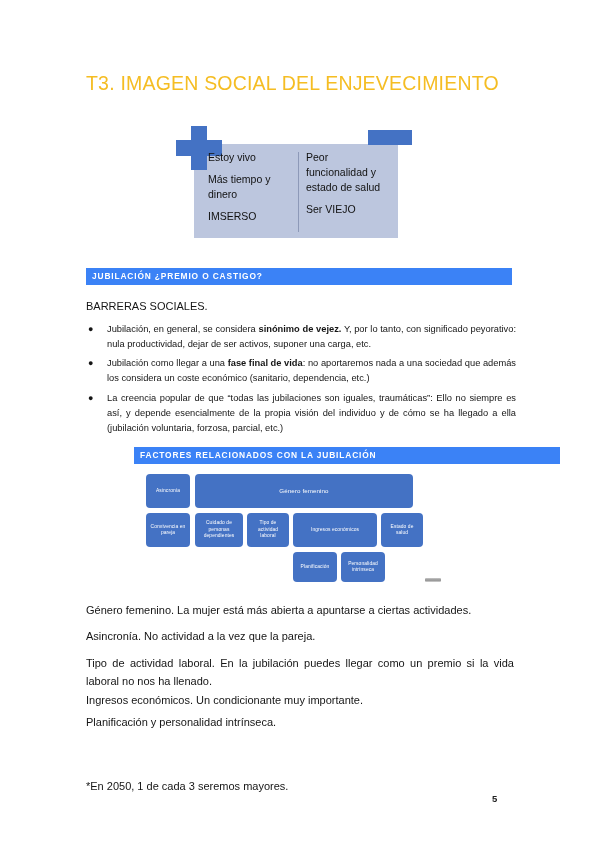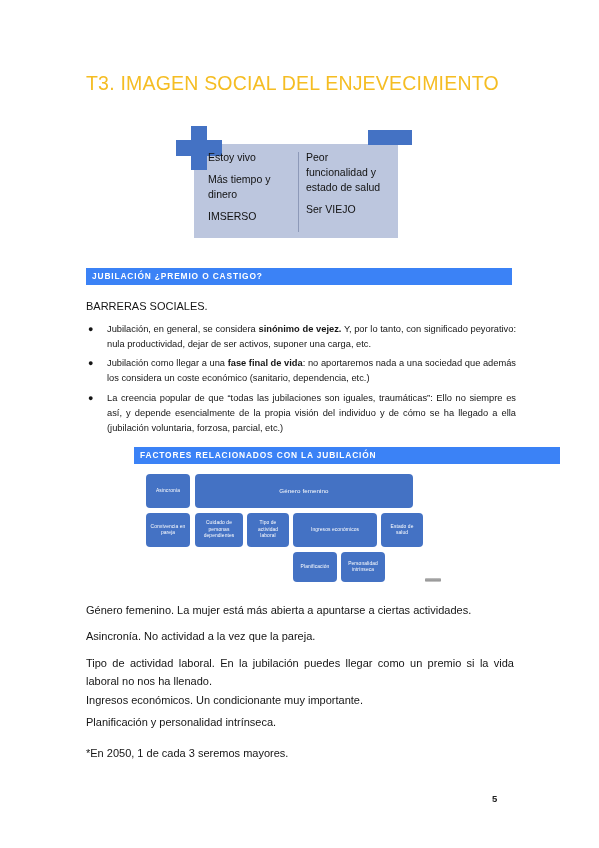--- a/index.html
+++ b/index.html
@@ -237,18 +237,18 @@
       <div class="blk" style="left: 147px; top: 78px; width: 44px; height: 30px;">Planificación</div>
       <div class="blk" style="left: 195px; top: 78px; width: 44px; height: 30px;">Personalidad intrínseca</div>
     </div>
 
   <div id="notes-host">
       <div class="para" style="top: 602px;"><b>Género femenino.</b><span> La mujer está más abierta a apuntarse a ciertas actividades.</span></div>
       <div class="para" style="top: 628px;"><b>Asincronía.</b><span> No actividad a la vez que la pareja.</span></div>
       <div class="para" style="top: 655px;"><b>Tipo de actividad laboral.</b><span> En la jubilación puedes llegar como un premio si la vida laboral no nos ha llenado.</span></div>
       <div class="para" style="top: 692px;"><b>Ingresos económicos.</b><span> Un condicionante muy importante.</span></div>
       <div class="para" style="top: 694px; margin-top: 20px;"><b>Planificación y personalidad intrínseca.</b><span></span></div>
-      <div class="para" style="top: 745px;"><span>*En 2050, 1 de cada 3 seremos mayores.</span></div>
+      <div class="para" style="top: 778px;"><span>*En 2050, 1 de cada 3 seremos mayores.</span></div>
     </div>
 
   <div class="page-number">5</div>
 
 </div>
 
 </body></html>

